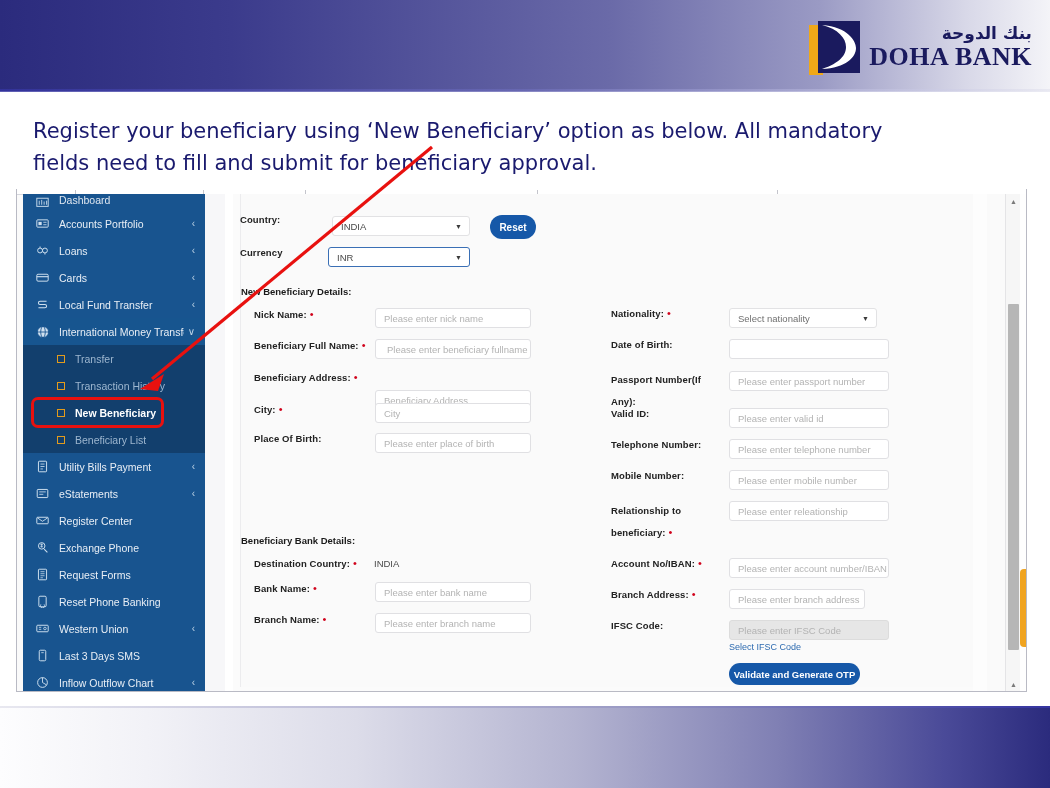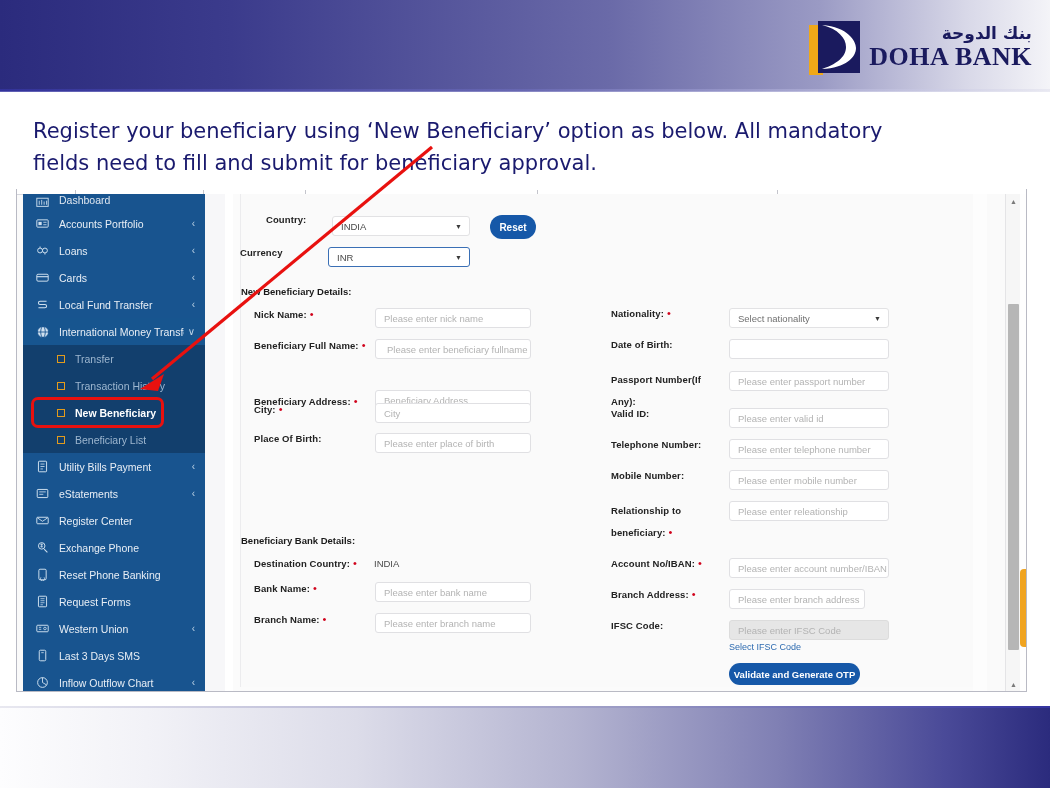--- a/index.html
+++ b/index.html
@@ -338,35 +338,35 @@
             <path d="M5.4 4.5h3M5.4 7h3M7 3v5" stroke="currentColor" stroke-width="1"></path>
             <path d="M10 10l4 4" stroke="currentColor" stroke-width="1.3"></path>
           </svg>
       </span>
       <span class="lbl">Exchange Phone</span>
     </div>
 
     <div class="sb-item">
       <span class="ic">
         <svg width="13" height="13" viewBox="0 0 16 16">
+            <rect x="3" y="1.5" width="10" height="13" rx="1" fill="none" stroke="currentColor" stroke-width="1.2"></rect>
+            <path d="M5.5 4.5h5M5.5 7h5M5.5 9.5h5M5.5 12h3" stroke="currentColor" stroke-width=".9"></path>
+          </svg>
+      </span>
+      <span class="lbl">Request Forms</span>
+    </div>
+
+    <div class="sb-item">
+      <span class="ic">
+        <svg width="13" height="13" viewBox="0 0 16 16">
             <rect x="3.5" y="1.5" width="9" height="13" rx="1.5" fill="none" stroke="currentColor" stroke-width="1.2"></rect>
             <path d="M6 11.5a2.6 2.6 0 104 0" fill="none" stroke="currentColor" stroke-width="1"></path>
           </svg>
       </span>
       <span class="lbl">Reset Phone Banking</span>
-    </div>
-
-    <div class="sb-item">
-      <span class="ic">
-        <svg width="13" height="13" viewBox="0 0 16 16">
-            <rect x="3" y="1.5" width="10" height="13" rx="1" fill="none" stroke="currentColor" stroke-width="1.2"></rect>
-            <path d="M5.5 4.5h5M5.5 7h5M5.5 9.5h5M5.5 12h3" stroke="currentColor" stroke-width=".9"></path>
-          </svg>
-      </span>
-      <span class="lbl">Request Forms</span>
     </div>
 
     <div class="sb-item">
       <span class="ic">
         <svg width="13" height="13" viewBox="0 0 16 16">
             <rect x="1" y="4" width="14" height="8" rx="1" fill="none" stroke="currentColor" stroke-width="1.2"></rect>
             <path d="M3.5 6.5h3M3.5 9h3" stroke="currentColor" stroke-width="1"></path>
             <circle cx="11" cy="8" r="1.6" fill="none" stroke="currentColor" stroke-width="1"></circle>
           </svg>
       </span>
@@ -407,21 +407,21 @@
     <div class="sbar-up">▲</div>
     <div class="sbar-thumb"></div>
     <div class="sbar-dn">▲</div>
   </div>
   <div class="edge-r"></div>
   <div class="collapse-tab">
     <span>‹</span>
   </div>
 </div>
 
-<div class="frow" style="left:240px; top:214px;padding-left:26px;">
+<div class="frow" style="left:240px; top:214px;">
   <span class="flabel">Country:</span>
 </div>
 <div class="sel" style="position:absolute; left:332px; top:216px; width:138px;">
   <span>INDIA</span>
   <span class="arr">▼</span>
 </div>
 <div class="btn-reset">Reset</div>
 
 <div class="frow" style="left:240px; top:247px;">
   <span class="flabel">Currency</span>
@@ -438,42 +438,42 @@
     <span class="req">•</span>
 </div>
 <div class="inp" style="position:absolute; left:375px; top:308px; width:156px;">Please enter nick name</div>
 
 <div class="frow" style="left:254px; top:339px;">
   <span class="flabel">Beneficiary Full Name:</span>
     <span class="req">•</span>
 </div>
 <div class="inp" style="position:absolute; left:375px; top:339px; width:156px;padding-left:11px;">Please enter beneficiary fullname</div>
 
-<div class="frow" style="left:254px; top:371px;margin-top:24px;">
+<div class="frow" style="left:254px; top:371px;">
   <span class="flabel">Beneficiary Address:</span>
     <span class="req">•</span>
 </div>
 <div class="inp" style="position:absolute; left:375px; top:390px; width:156px;">Beneficiary Address</div>
 
 <div class="frow" style="left:254px; top:403px;">
   <span class="flabel">City:</span>
     <span class="req">•</span>
 </div>
 <div class="inp" style="position:absolute; left:375px; top:403px; width:156px;">City</div>
 
 <div class="frow" style="left:254px; top:433px;">
   <span class="flabel">Place Of Birth:</span>
 </div>
 <div class="inp" style="position:absolute; left:375px; top:433px; width:156px;">Please enter place of birth</div>
 
 <div class="frow" style="left:611px; top:307px;">
   <span class="flabel">Nationality:</span>
     <span class="req">•</span>
 </div>
-<div class="sel" style="position:absolute; left:729px; top:308px; width:160px; color:#707070;">
+<div class="sel" style="position:absolute; left:729px; top:308px; width:148px; color:#707070;">
   <span>Select nationality</span>
   <span class="arr">▼</span>
 </div>
 
 <div class="frow" style="left:611px; top:339px;">
   <span class="flabel">Date of Birth:</span>
 </div>
 <div class="inp empty" style="position:absolute; left:729px; top:339px; width:160px;"></div>
 
 <div class="frow" style="left:611px; top:367px; width:105px; display:block; line-height:1.35;">

